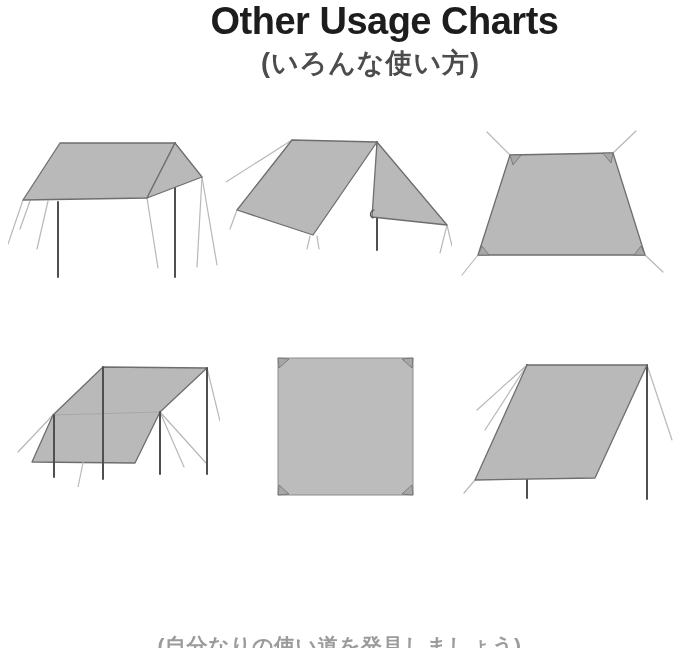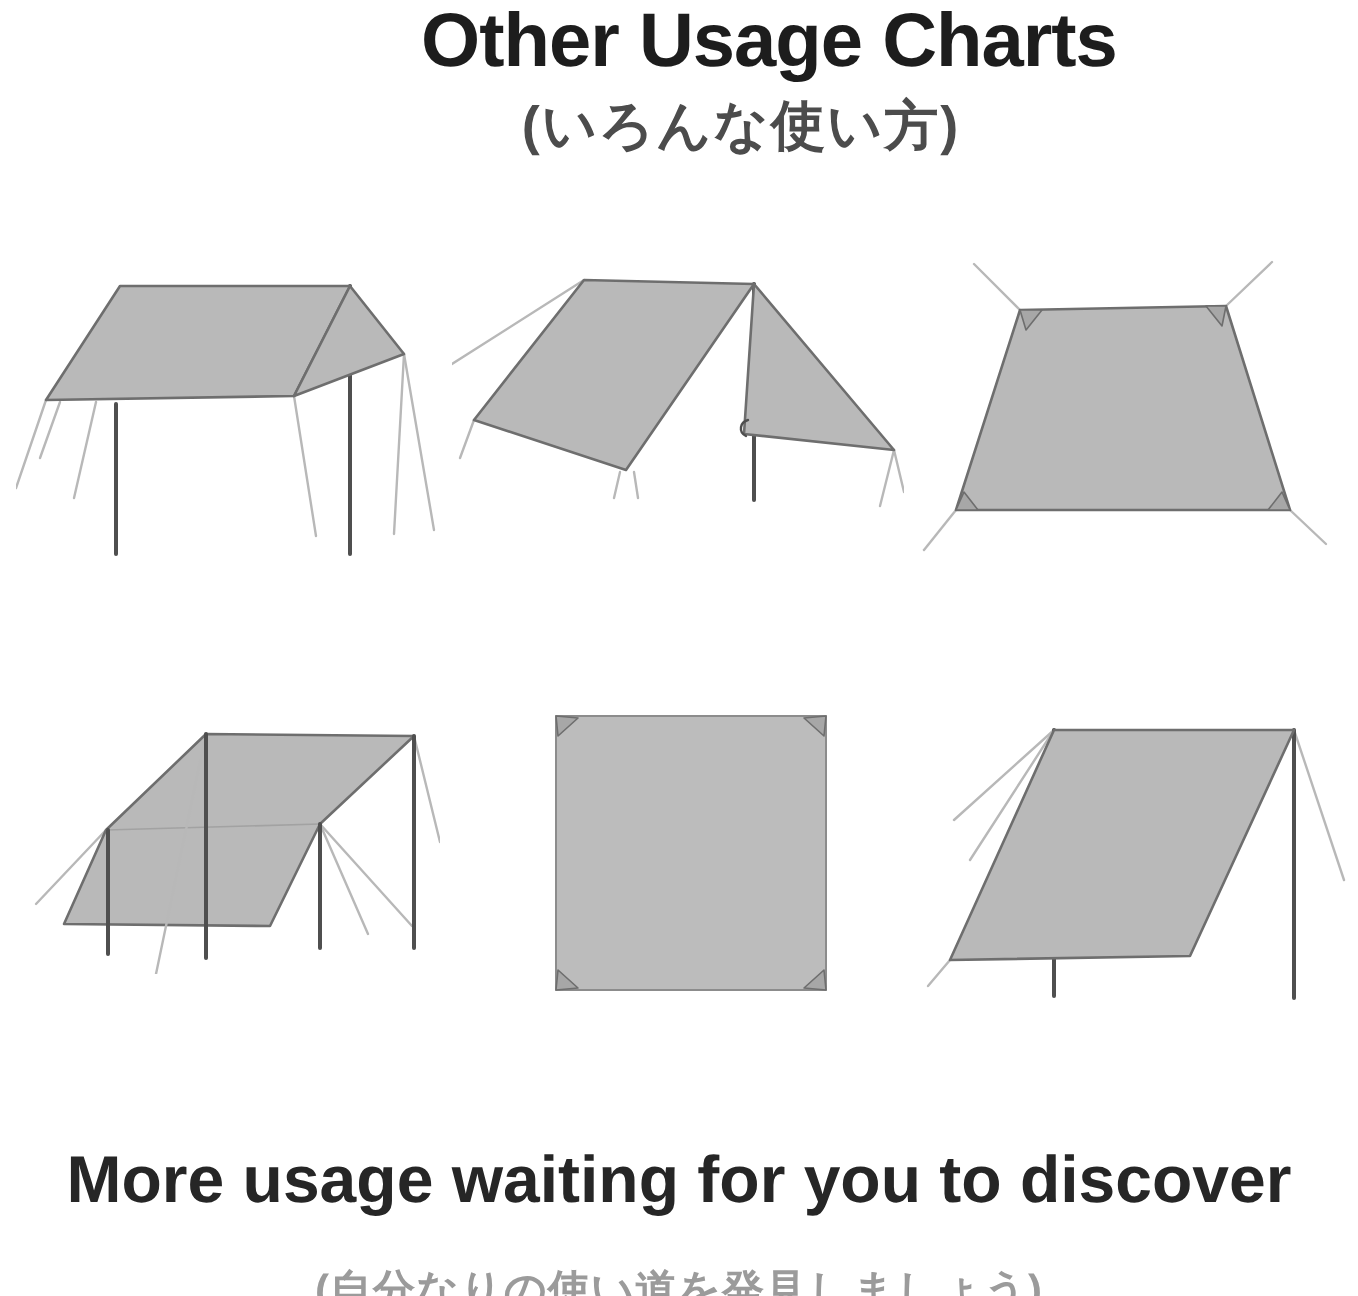--- a/index.html
+++ b/index.html
@@ -145,16 +145,15 @@
       <line class="guy" x1="75" y1="13" x2="33" y2="78"></line>
       <line class="guy" x1="75" y1="13" x2="25" y2="58"></line>
       <line class="guy" x1="195" y1="13" x2="220" y2="88"></line>
       <line class="guy" x1="23" y1="128" x2="12" y2="141"></line>
       <line class="pole" x1="75" y1="13" x2="75" y2="146"></line>
       <line class="pole" x1="195" y1="13" x2="195" y2="147"></line>
       <polygon class="tarp" points="75,13 195,13 143,126 23,128"></polygon>
     </svg>
   </div>
 
-  <div class="footer-title">More usage waiting for you to discover</div>
   <div class="footer-subtitle">(自分なりの使い道を発見しましょう)</div>
 
 </div>
 
 </body></html>

